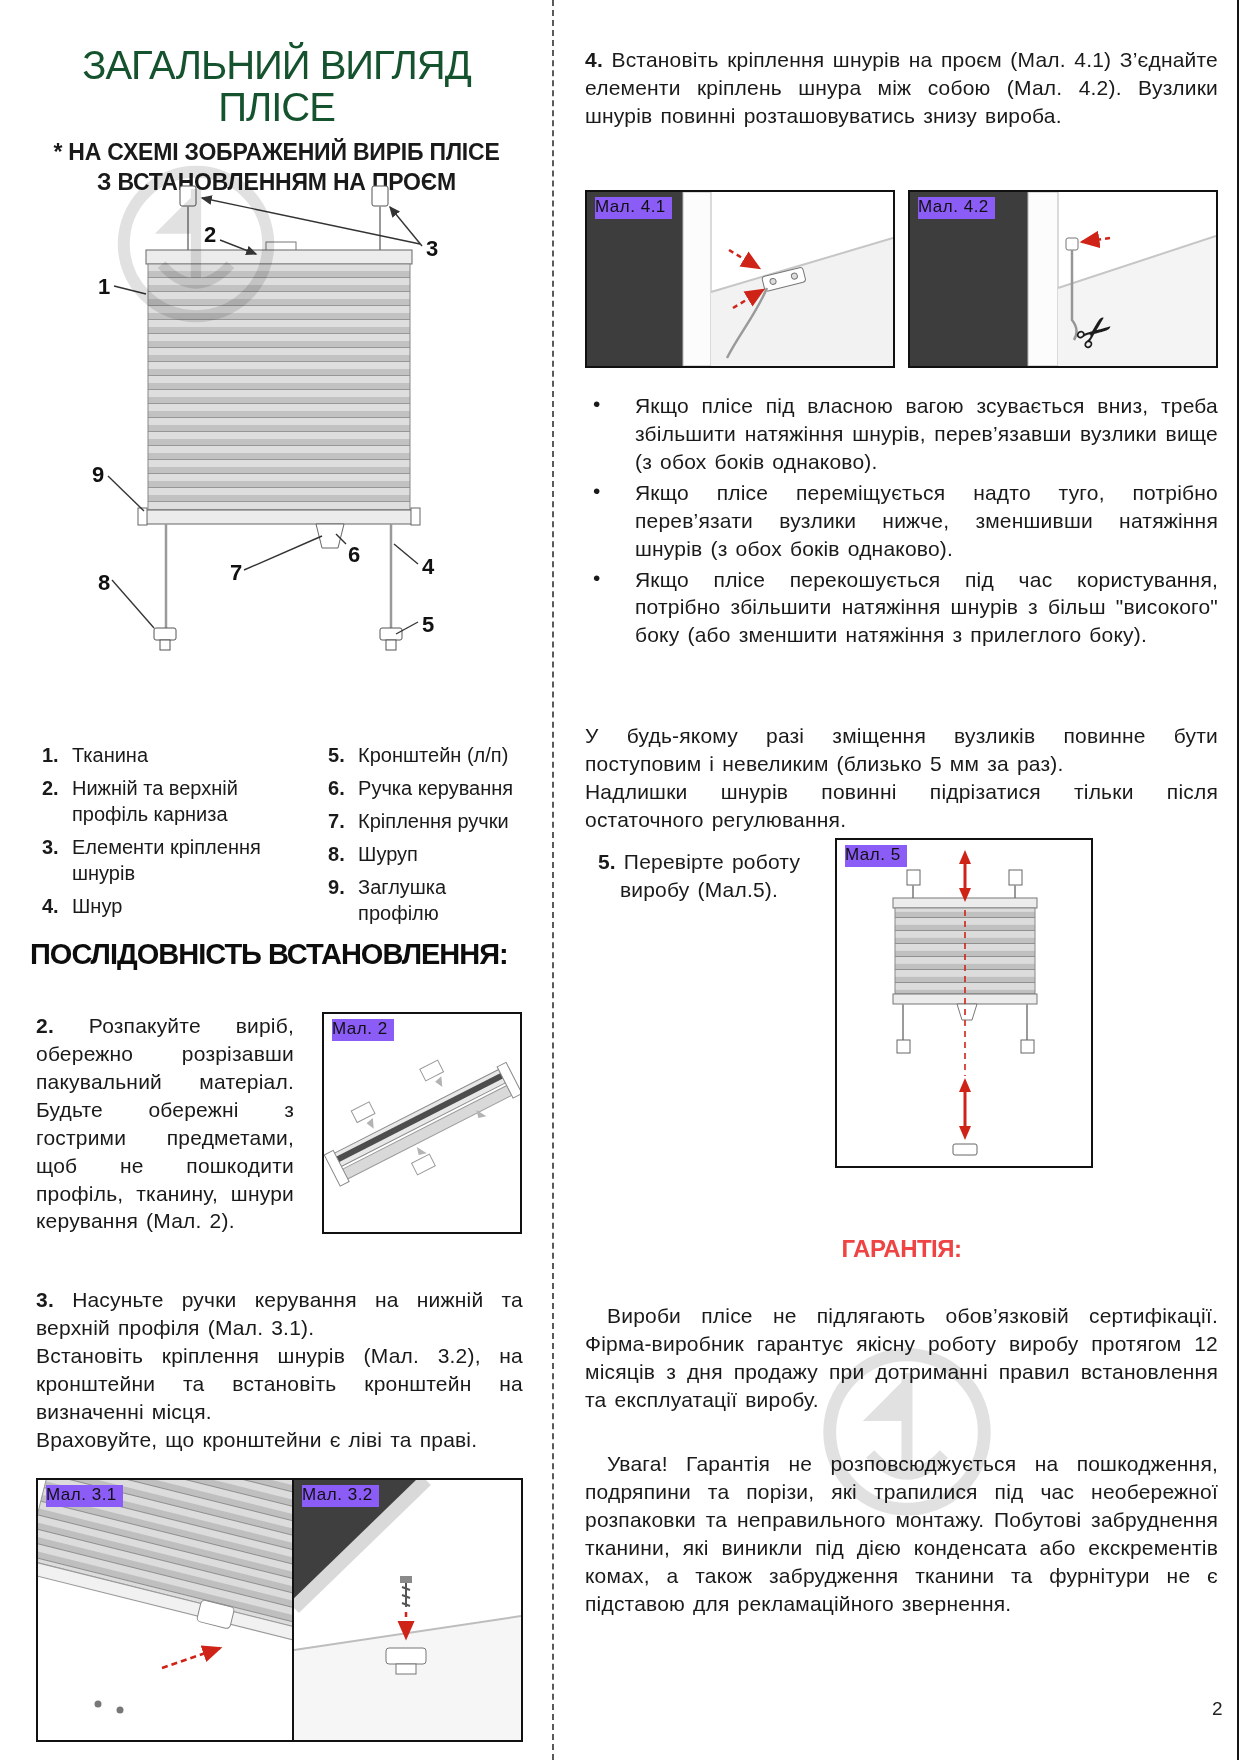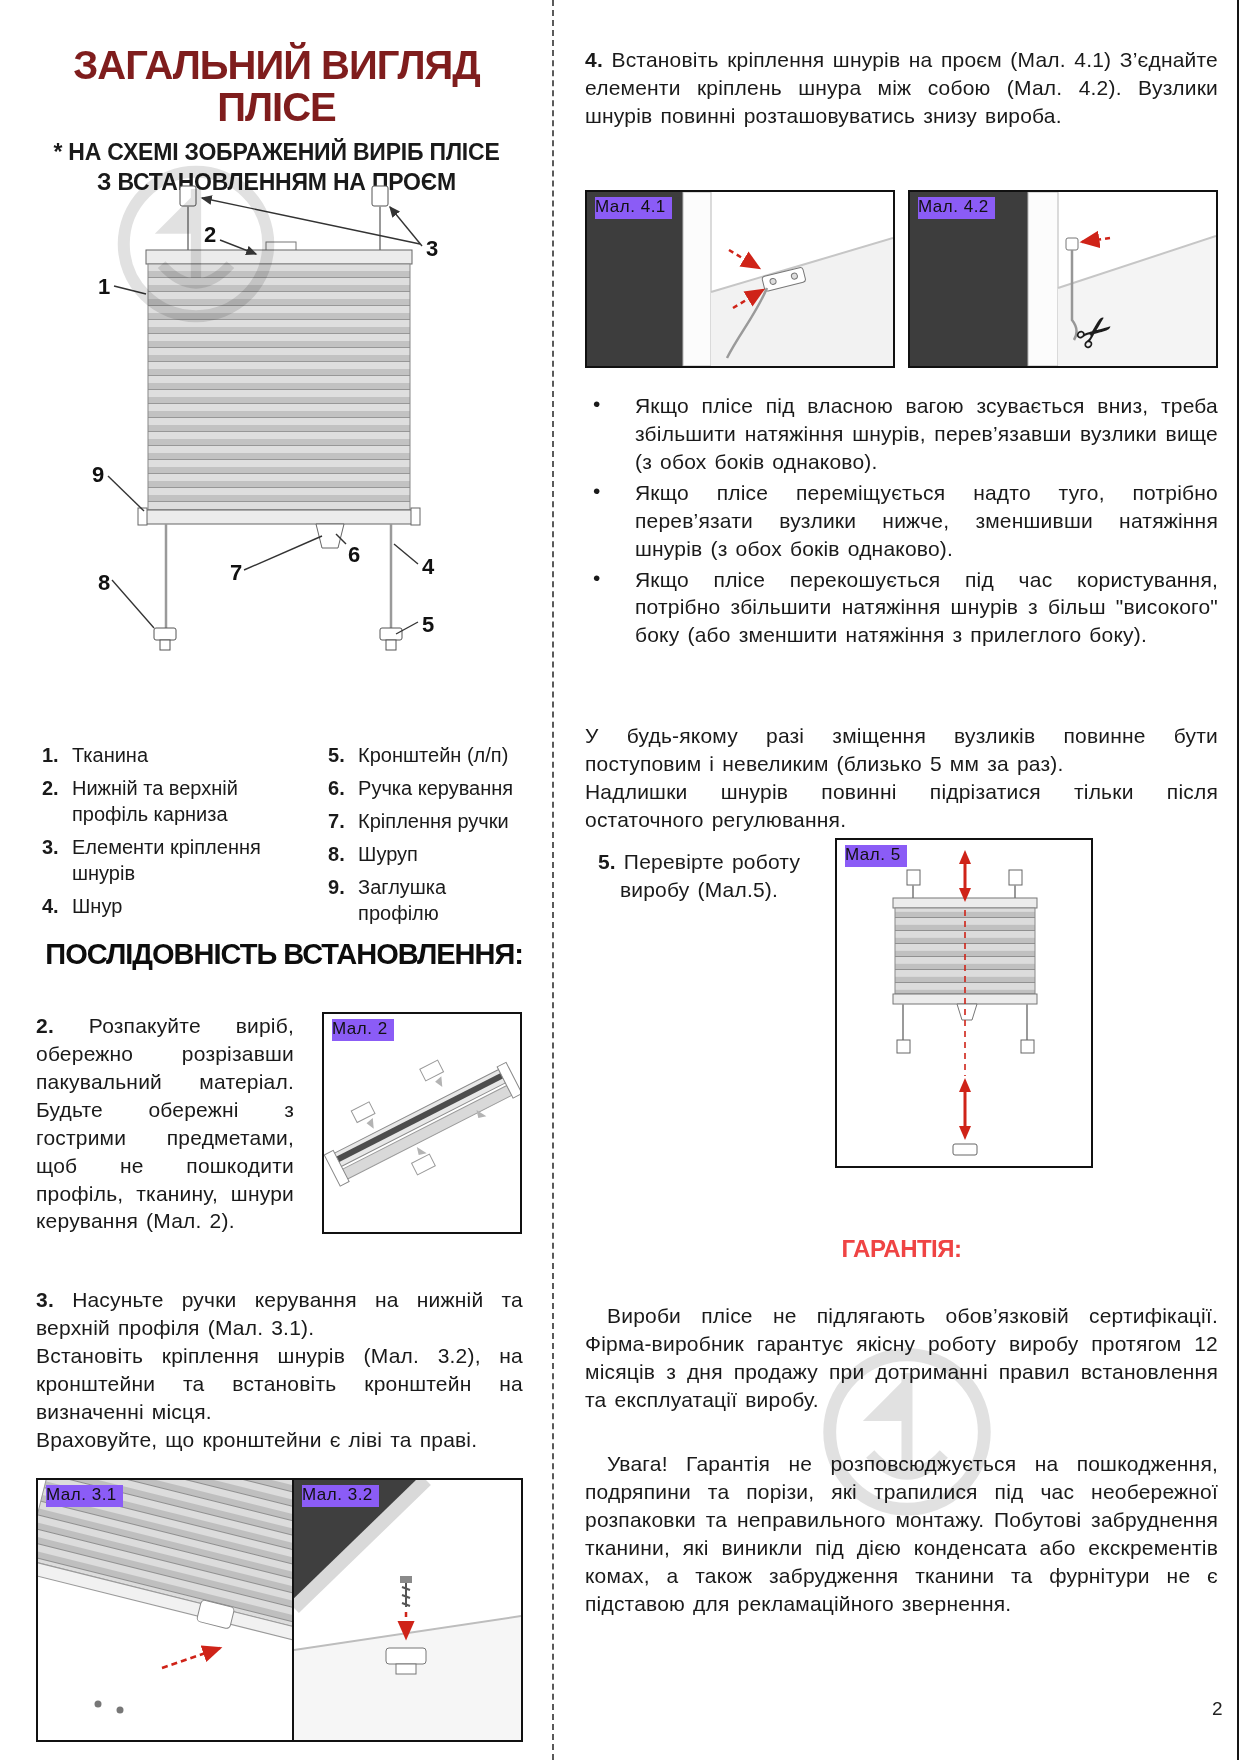--- a/index.html
+++ b/index.html
@@ -4,23 +4,23 @@
 <style>
   *{margin:0;padding:0;box-sizing:border-box}
   html,body{background:#ffffff}
   .page{position:relative;width:1245px;height:1760px;background:#fff;overflow:hidden;
         font-family:"Liberation Sans",sans-serif;color:#1a1a1a}
   .abs{position:absolute}
   .center-divider{position:absolute;left:552px;top:0;height:100%;width:0;border-left:2px dashed #5a5a5a}
   .page-edge-rule{position:absolute;left:1237px;top:0;height:100%;width:2px;background:#151515}
   .page-number{position:absolute;left:1212px;top:1698px;font-size:19px;color:#222}
 
-  .h-main{font-size:40px;font-weight:700;text-align:center;line-height:1.06;letter-spacing:-1px;color:#7f1d1d}
+  .h-main{font-size:40px;font-weight:400;text-align:center;line-height:1.06;letter-spacing:-1px;color:#14532d}
   .h-sub{font-size:23px;font-weight:700;text-align:center;line-height:1.3;letter-spacing:-0.2px}
-  .h-section{font-size:29px;font-weight:700;text-align:right;letter-spacing:-1px;color:#0d0d0d}
+  .h-section{font-size:29px;font-weight:700;text-align:left;letter-spacing:-1px;color:#0d0d0d}
   .h-warranty{font-size:24px;font-weight:700;text-align:center;letter-spacing:-0.5px;color:#ef4444}
 
   .body-text{font-size:21px;line-height:1.33;text-align:justify;letter-spacing:0.2px;word-spacing:2px}
   .body-text p{margin:0}
   .body-text b{font-weight:700}
   .indent{text-indent:22px}
 
   .figbox{position:absolute;border:2px solid #111;background:#fff;overflow:hidden}
   .figbox svg{position:absolute;left:0;top:0;width:100%;height:100%}
   .figlabel{position:absolute;top:5px;left:8px;font-size:17px;letter-spacing:0.5px;background:#8b5cf6;

